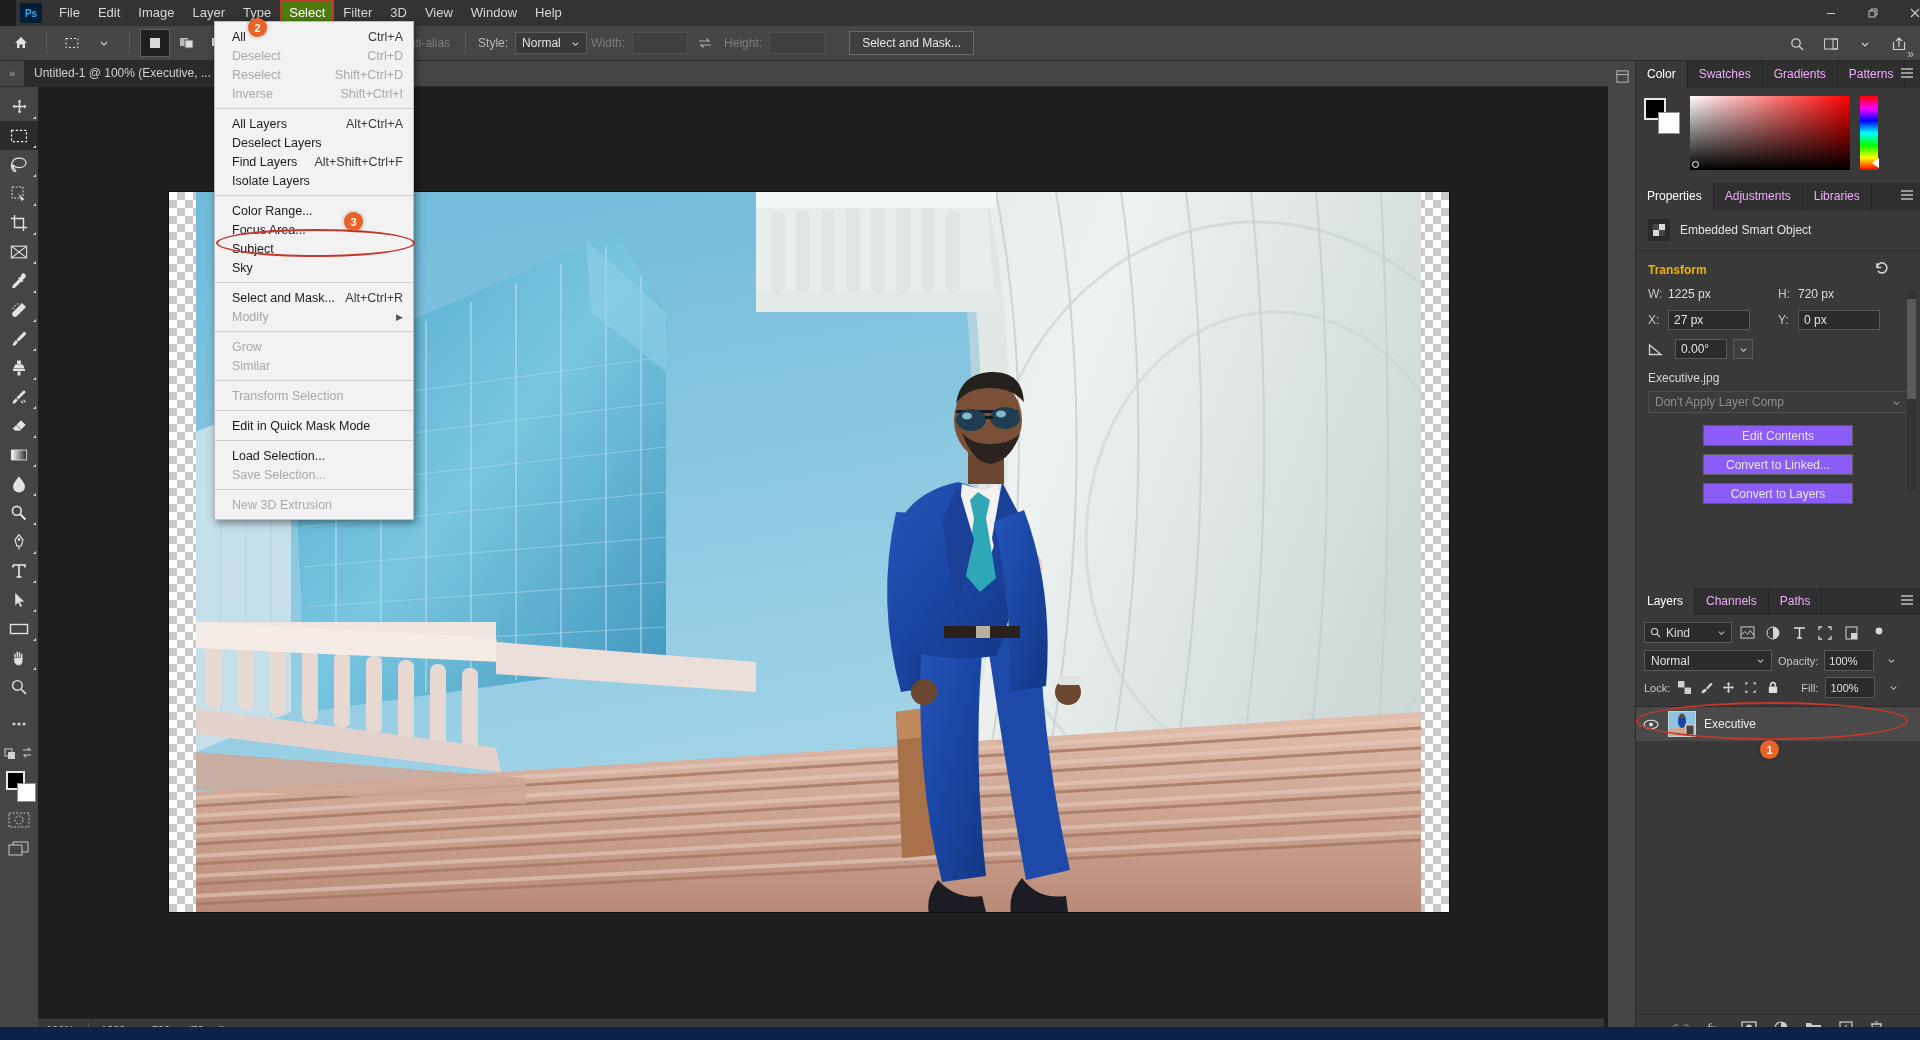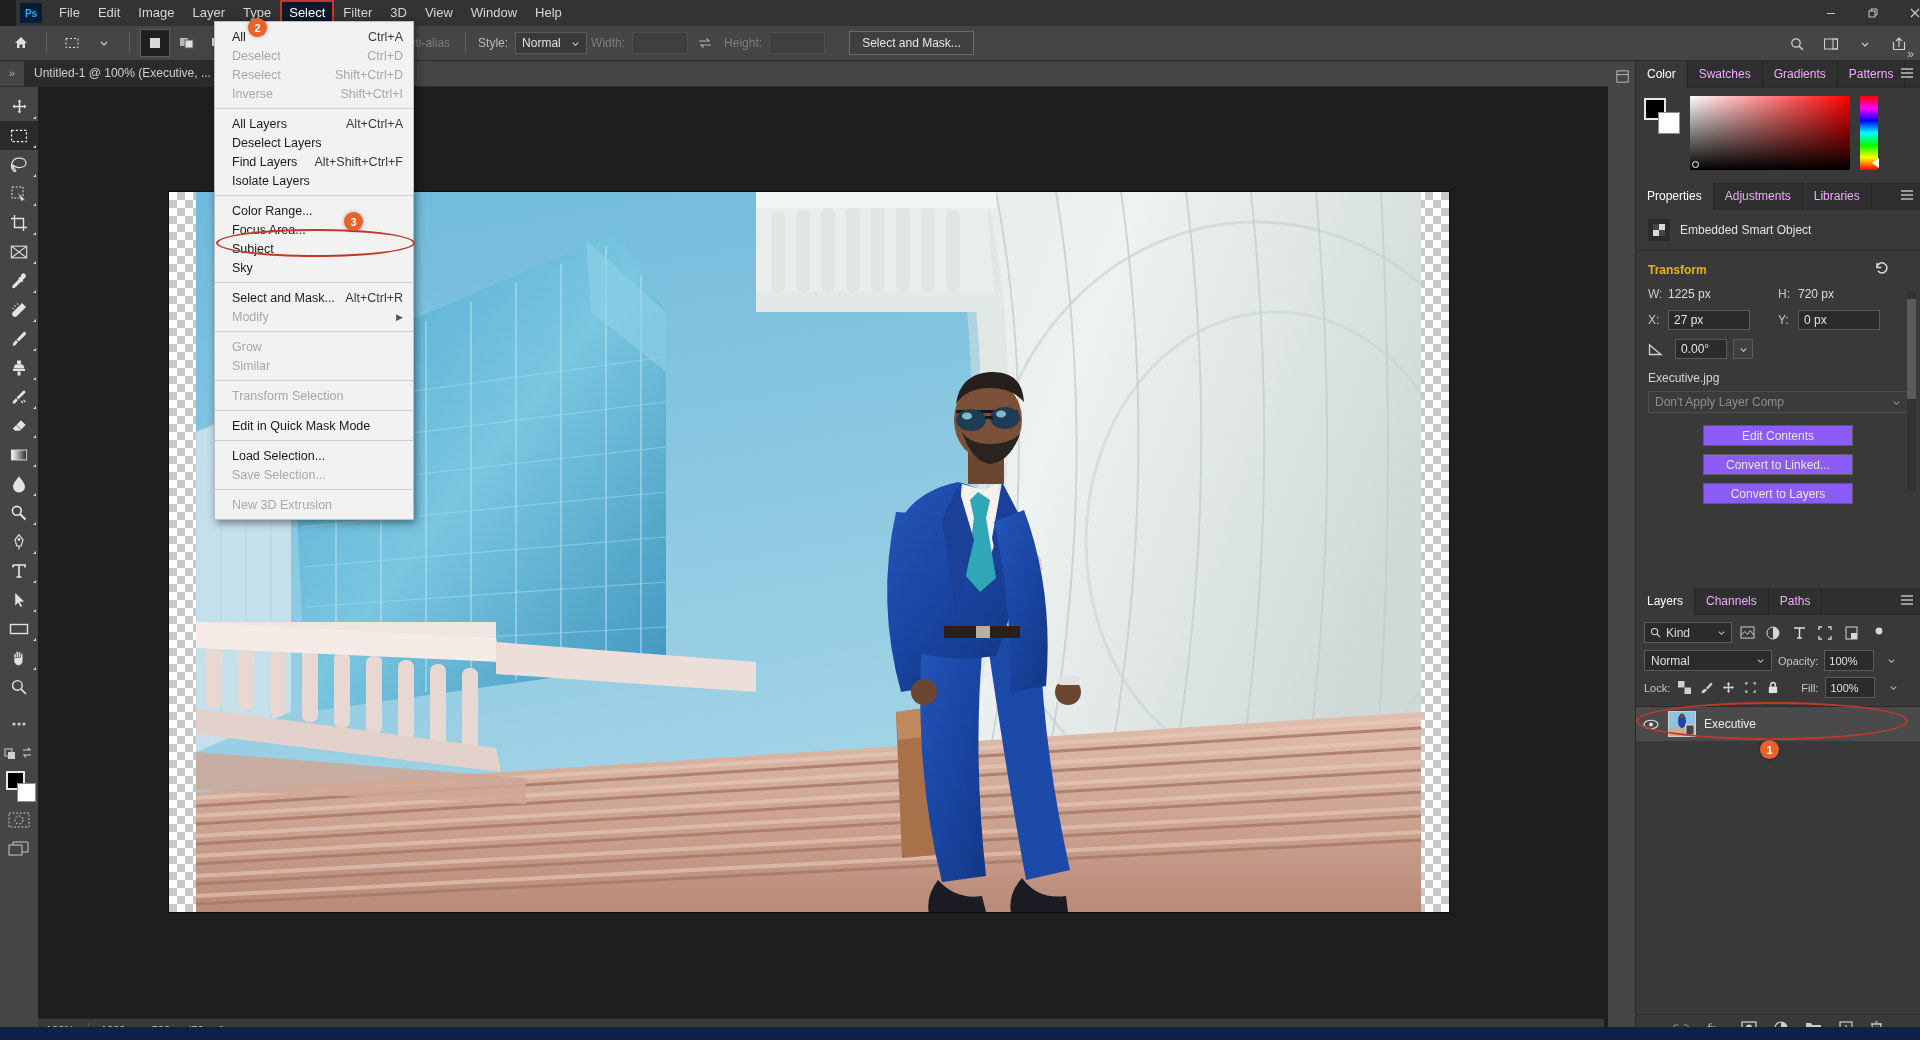--- a/index.html
+++ b/index.html
@@ -20,21 +20,21 @@
     width:22px; height:20px; margin-left:4px; margin-right:8px;
     background:#001e36; color:#31a8ff; font-size:10px; font-weight:bold;
     display:flex; align-items:center; justify-content:center; border-radius:2px;
     font-family:"Liberation Sans",sans-serif;
   }
   .menubar{ display:flex; align-items:center; height:26px; }
   .menu-top{
     padding:0 9px; height:26px; line-height:26px; font-size:13px; color:#d6d6d6;
     cursor:default; white-space:nowrap;
   }
-  .menu-top.active{ background:#0f172a; color:#ffffff; }
+  .menu-top.active{ background:#4d7c0f; color:#ffffff; }
   .menu-top.highlight-box{ outline:2px solid #c0392b; outline-offset:-2px; }
   .win-ctrls{ position:absolute; right:0; top:0; height:26px; display:flex; }
   .win-btn{ width:42px; height:26px; display:flex; align-items:center; justify-content:center; color:#c8c8c8; }
   .win-btn svg{ display:block; }
 
   
   .optionsbar{
     position:absolute; left:0; top:26px; width:1920px; height:35px;
     background:#454545; border-bottom:1px solid #2b2b2b;
     display:flex; align-items:center; gap:2px; padding-left:6px;

